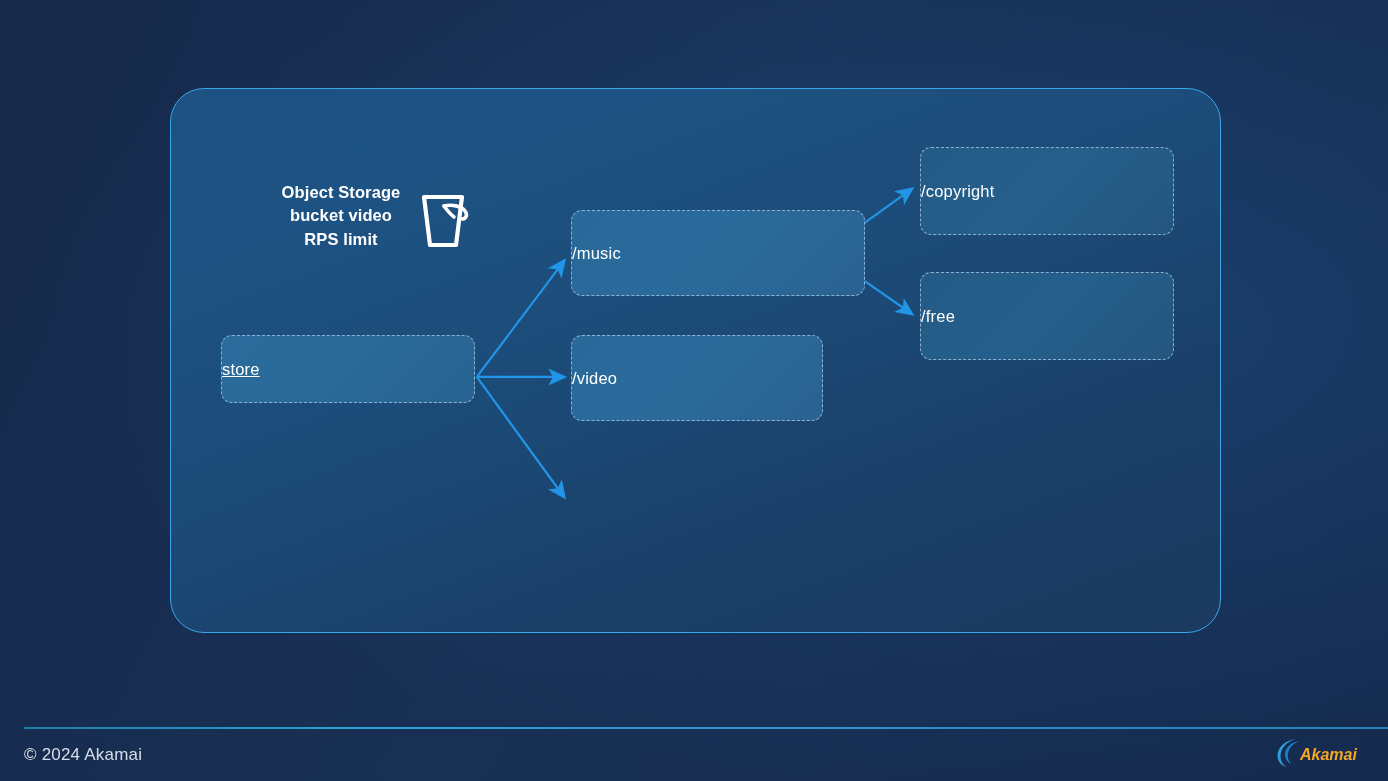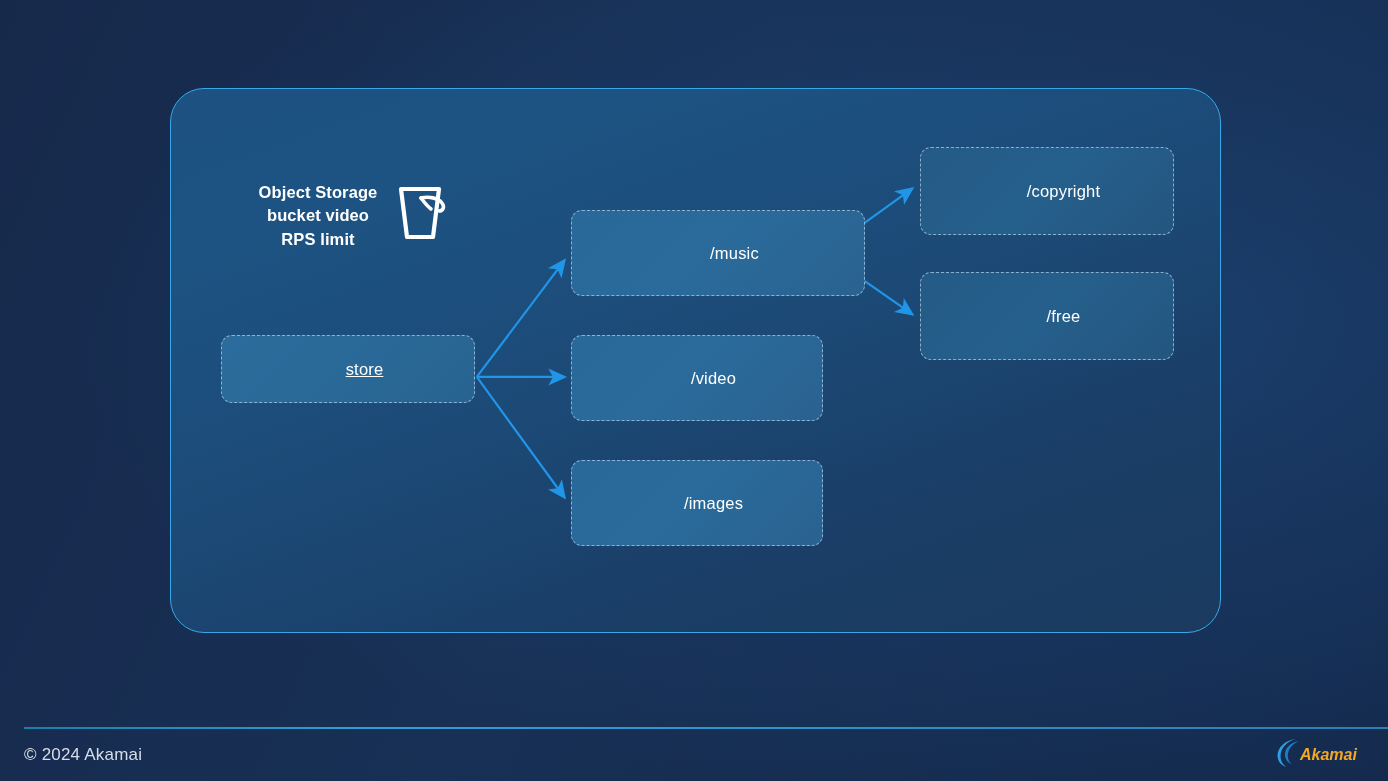--- a/index.html
+++ b/index.html
@@ -24,44 +24,43 @@
     width:1051px; height:545px;
     border:1.6px solid #39a7e8;
     border-radius:34px;
     background:
       linear-gradient(160deg, #1c5182 0%, #1d5383 18%, #1c4a77 48%, #1a3f68 72%, #1b3a5e 100%);
     overflow:hidden;
   }
 
   
   .bucket-block {
-    position:absolute; left:72px; top:92px;
-    display:flex; align-items:flex-start; gap:2px;
+    position:absolute; left:95px; top:92px;
+    display:flex; align-items:flex-end; gap:2px;
   }
   .bucket-label {
     color:#ffffff;
     font-size:16.5px;
     font-weight:bold;
     line-height:1.42;
     text-align:center;
     width:150px;
     letter-spacing:0.1px;
   }
   .bucket-icon { width:58px; height:62px; display:block; }
 
   
   .node {
     position:absolute;
     border:1.4px dashed rgba(175,205,230,0.75);
     border-radius:11px;
-    display:flex; align-items:center; justify-content:center;
+    display:flex; align-items:center; 
     color:#ffffff;
     font-size:16.5px;
     letter-spacing:0.2px;
-    padding-left:33px;
   }
   .node.lvl1 { background:linear-gradient(135deg,#2a6c9c 0%, #2a6a99 40%, #286391 100%); }
   .node.lvl2 { background:linear-gradient(135deg,#28699a 0%, #2a6b9b 45%, #2a6291 100%); }
   .node.lvl3 { background:linear-gradient(135deg,#245b86 0%, #255f8b 50%, #24567f 100%); }
 
   
   #node-store     { left:50px;  top:246px; width:254px; height:68px;text-decoration:underline; }
   #node-music     { left:400px; top:121px; width:294px; height:86px; }
   #node-video     { left:400px; top:246px; width:252px; height:86px; }
   #node-images    { left:400px; top:371px; width:252px; height:86px; }
@@ -123,23 +122,20 @@
     <div class="node lvl1" id="node-store">
       <span>store</span>
     </div>
 
     <div class="node lvl2" id="node-music">
       <span>/music</span>
     </div>
     <div class="node lvl2" id="node-video">
       <span>/video</span>
     </div>
-    <div class="node lvl2" id="node-images">
-      <span>/images</span>
-    </div>
 
     <div class="node lvl3" id="node-copyright">
       <span>/copyright</span>
     </div>
     <div class="node lvl3" id="node-free">
       <span>/free</span>
     </div>
 
   </div>
 

